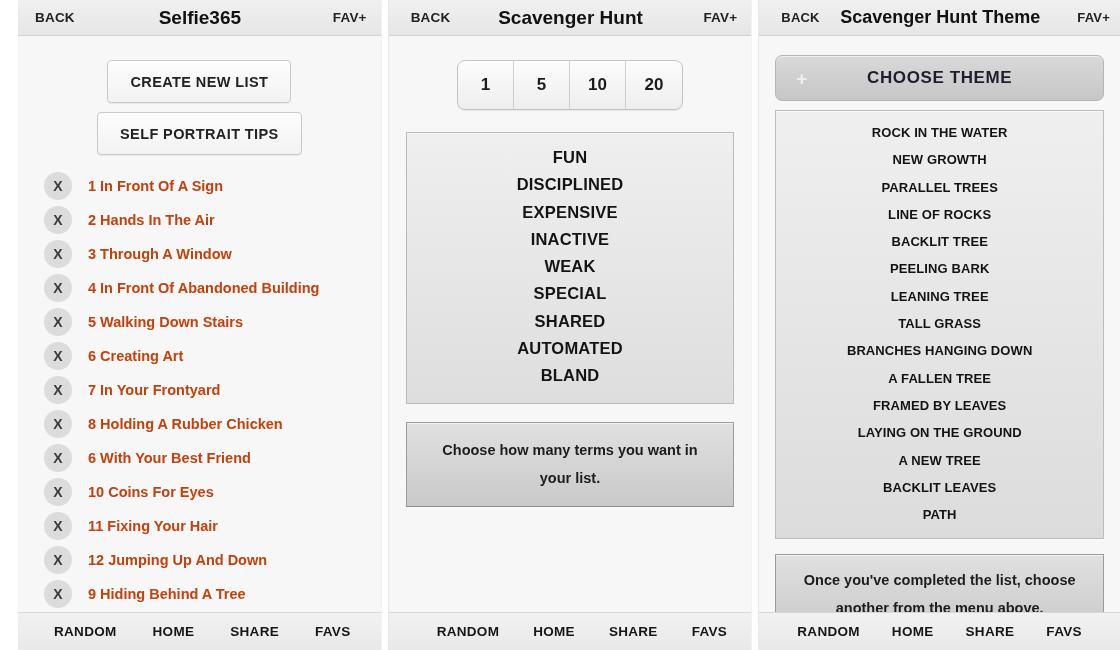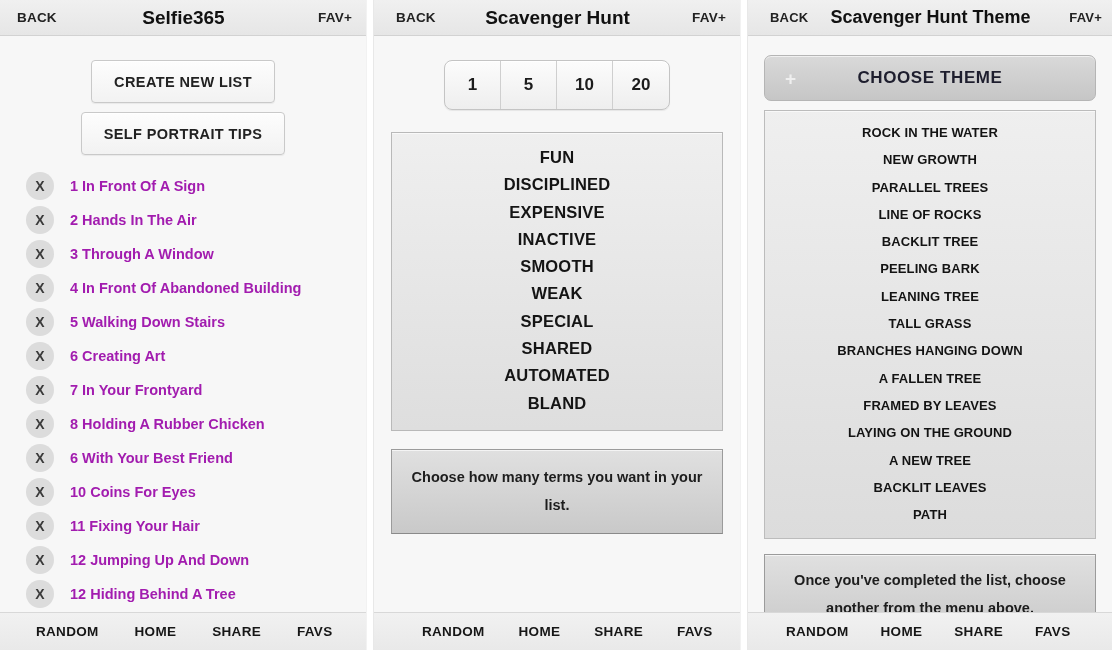--- a/index.html
+++ b/index.html
@@ -6,20 +6,21 @@
   html, body {
     width: 1120px; height: 650px;
     background: #ffffff;
     font-family: "Liberation Sans", sans-serif;
     overflow: hidden;
   }
   .screens {
     display: flex;
     width: 1120px; height: 650px;
     background: #ffffff;
+    padding-left: 18px;
   }
   .panel {
     position: relative;
     height: 650px;
     background: #f7f7f7;
     display: flex;
     flex-direction: column;
     overflow: hidden;
   }
   .panel.p1 { width: 366px; }
@@ -81,21 +82,21 @@
   }
   .xcircle {
     width: 28px; height: 28px; border-radius: 50%;
     background: #dcdcdc;
     display: flex; align-items: center; justify-content: center;
     font-size: 14px; font-weight: bold; color: #3a3a3a;
     flex: 0 0 28px;
   }
   .cl-label {
     margin-left: 16px;
-    font-size: 14.5px; font-weight: bold; color: #a21caf;
+    font-size: 14.5px; font-weight: bold; color: #c2410c;
     white-space: nowrap;
   }
 
   
   .tabbar {
     flex: 0 0 38px; height: 38px;
     background: linear-gradient(#f1f1f1, #e9e9e9);
     border-top: 1px solid #d8d8d8;
     display: flex; align-items: center;
     padding-left: 36px;
@@ -244,21 +245,21 @@
           <div class="cl-row">
             <div class="xcircle">X</div>
             <div class="cl-label">11 Fixing Your Hair</div>
           </div>
           <div class="cl-row">
             <div class="xcircle">X</div>
             <div class="cl-label">12 Jumping Up And Down</div>
           </div>
           <div class="cl-row">
             <div class="xcircle">X</div>
-            <div class="cl-label">12 Hiding Behind A Tree</div>
+            <div class="cl-label">9 Hiding Behind A Tree</div>
           </div>
         </div>
     </div>
     <div class="tabbar" id="tabs1">
         <span class="tab">RANDOM</span>
         <span class="tab">HOME</span>
         <span class="tab">SHARE</span>
         <span class="tab">FAVS</span>
       </div>
   </div>
@@ -278,21 +279,20 @@
             <div class="seg">5</div>
             <div class="seg">10</div>
             <div class="seg">20</div>
           </div>
       </div>
       <div class="wordbox" id="wordbox">
           <div class="word">FUN</div>
           <div class="word">DISCIPLINED</div>
           <div class="word">EXPENSIVE</div>
           <div class="word">INACTIVE</div>
-          <div class="word">SMOOTH</div>
           <div class="word">WEAK</div>
           <div class="word">SPECIAL</div>
           <div class="word">SHARED</div>
           <div class="word">AUTOMATED</div>
           <div class="word">BLAND</div>
         </div>
       <div class="infobox">Choose how many terms you want in your list.</div>
     </div>
     <div class="tabbar" id="tabs2">
         <span class="tab">RANDOM</span>

